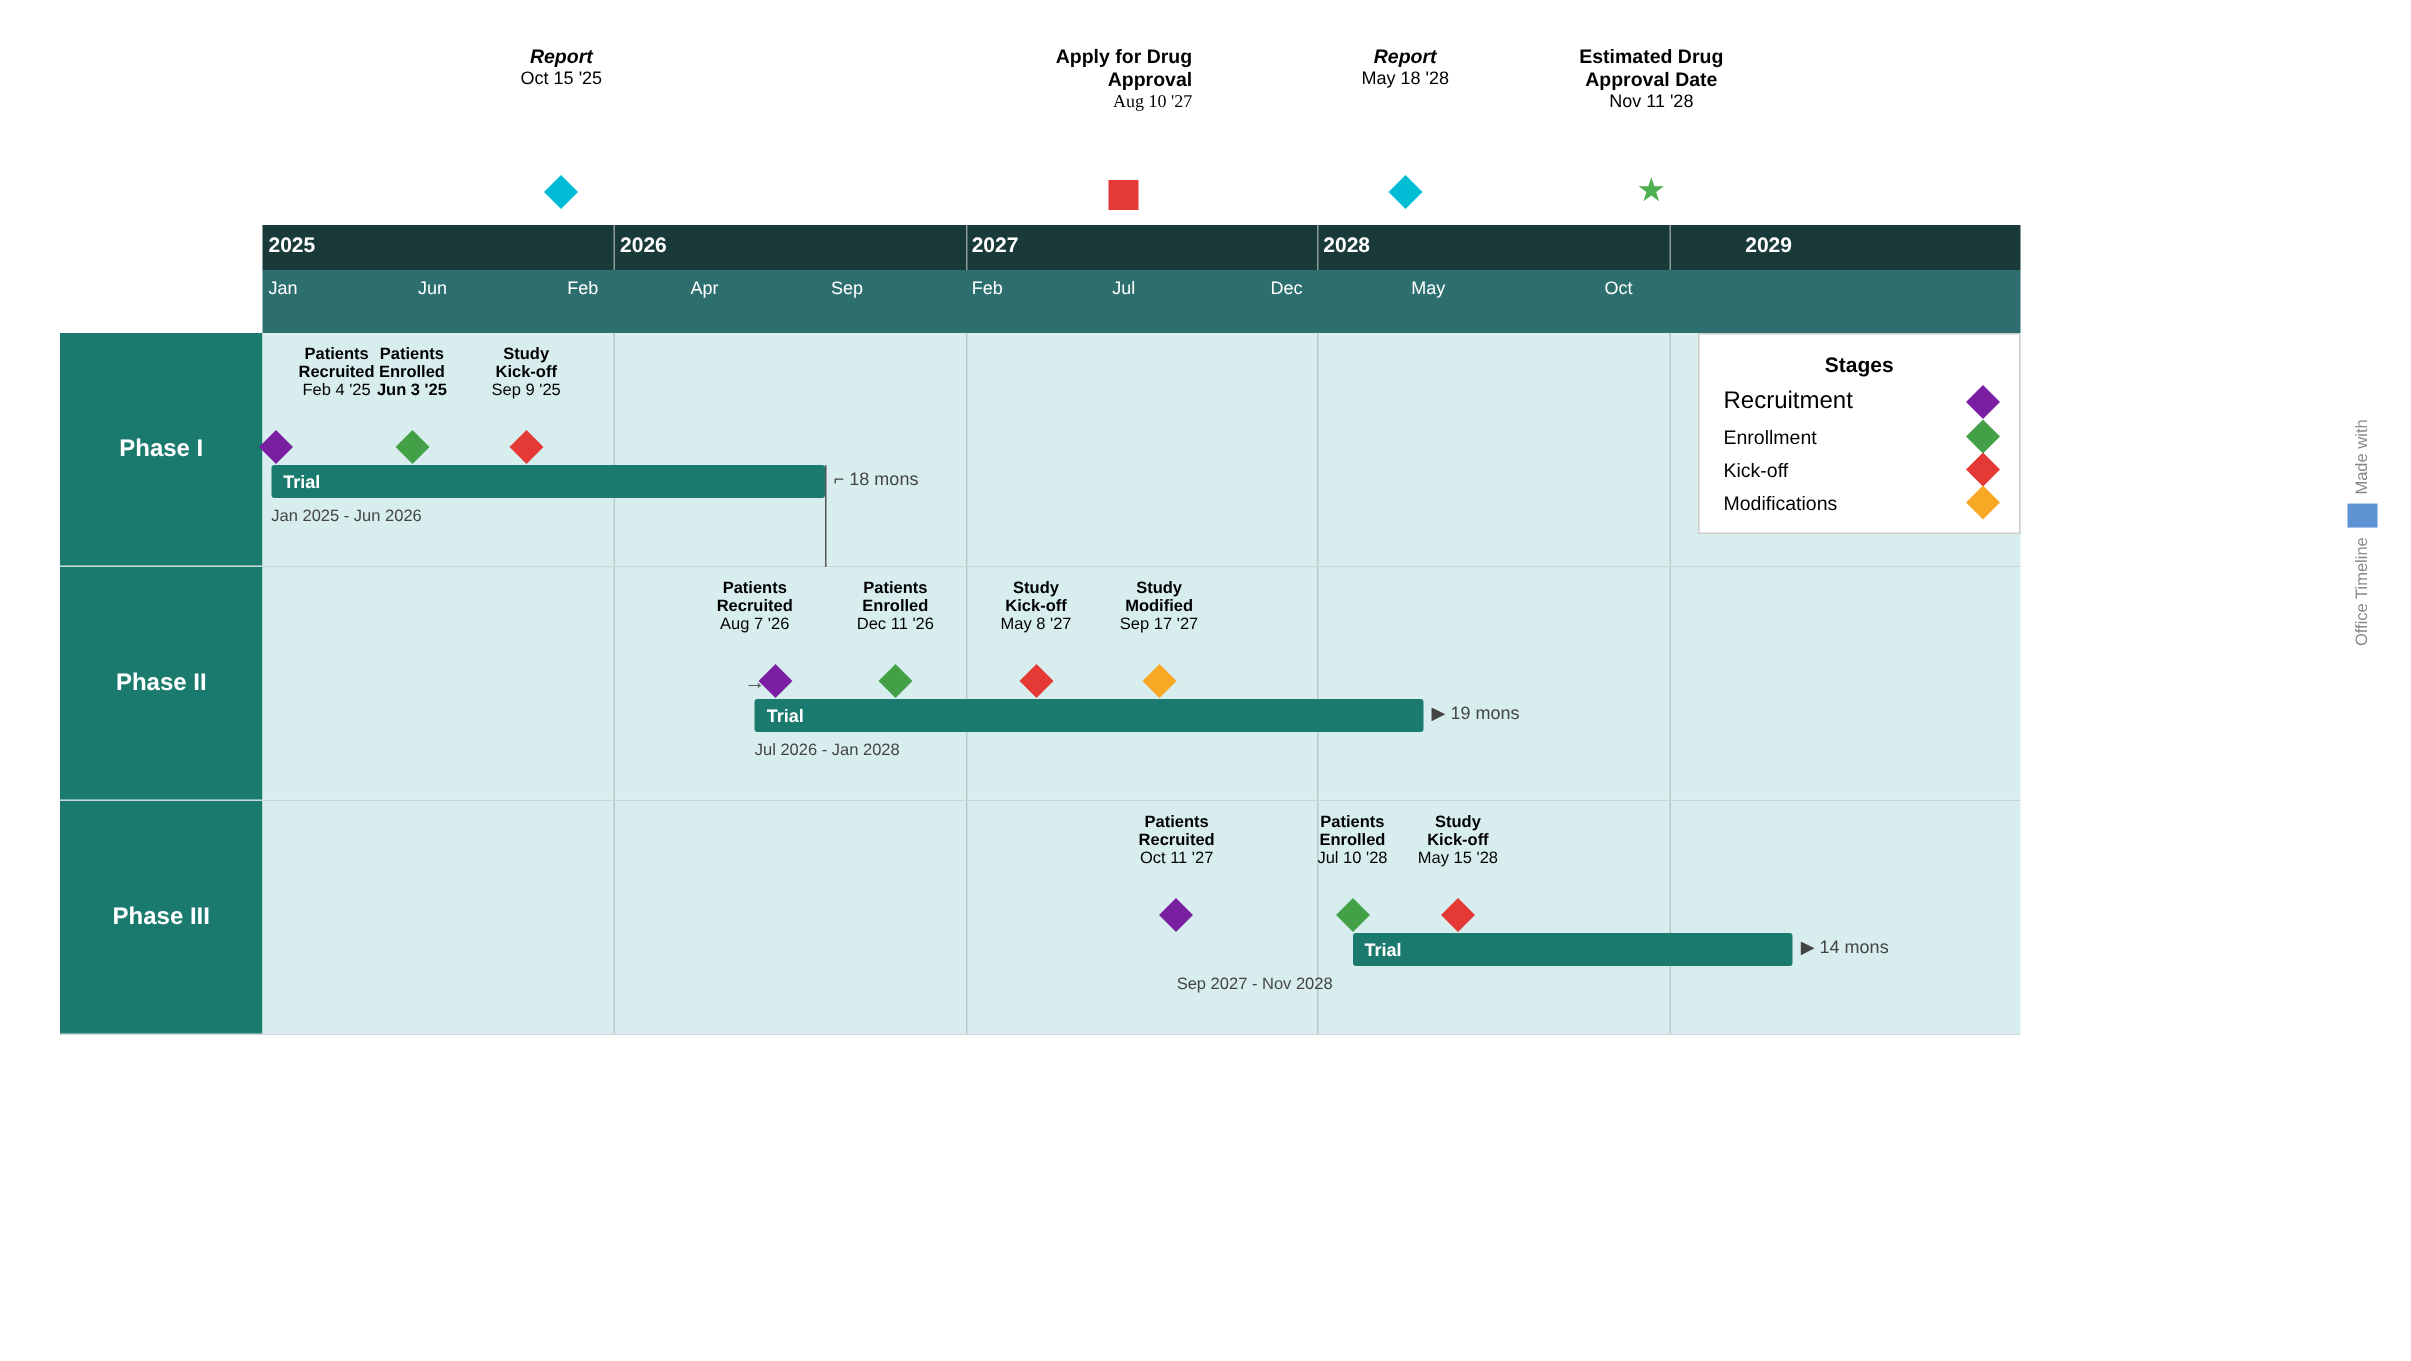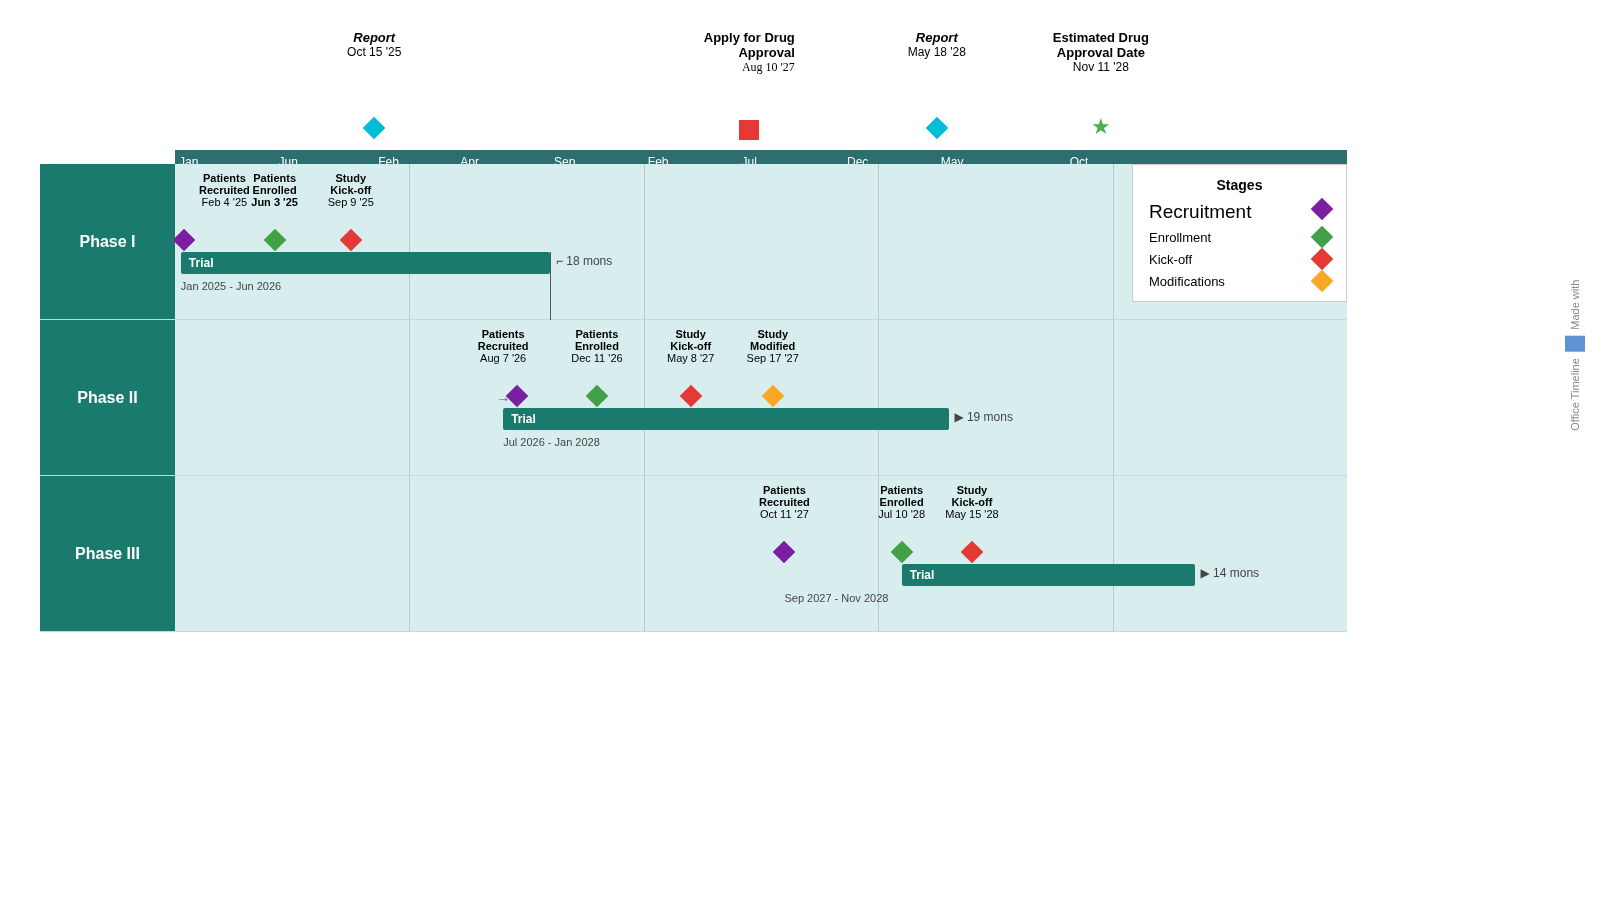--- a/index.html
+++ b/index.html
@@ -59,21 +59,21 @@
       color: #fff;
       font-size: 14px;
       font-weight: 600;
       padding-left: 4px;
       top: 5px;
     }
 
     
     .month-bar {
       background: #2d6e6e;
-      height: 14px;
+      height: 42px;
       display: flex;
       position: relative;
     }
 
     .month-label {
       position: absolute;
       color: #fff;
       font-size: 12px;
       top: 5px;
       padding-left: 4px;
@@ -170,20 +170,32 @@
 
         <div style="position:absolute; left:65%; transform:translateX(-50%);">
           <div style="width:16px;height:16px;background:#00bcd4;transform:rotate(45deg);margin:auto;"></div>
         </div>
 
         <div style="position:absolute; left:79%; transform:translateX(-50%);">
           <div style="font-size:22px; color:#4caf50; line-height:1; margin-top:-4px;">★</div>
         </div>
       </div>
 
+      <div class="year-bar">
+        <span class="year-label" style="left:0%">2025</span>
+        <span class="year-label" style="left:20%">2026</span>
+        <span class="year-label" style="left:40%">2027</span>
+        <span class="year-label" style="left:60%">2028</span>
+        <span class="year-label" style="left:84%">2029</span>
+
+        <div class="sep-line" style="left:20%; background:#fff; opacity:0.5;"></div>
+        <div class="sep-line" style="left:40%; background:#fff; opacity:0.5;"></div>
+        <div class="sep-line" style="left:60%; background:#fff; opacity:0.5;"></div>
+        <div class="sep-line" style="left:80%; background:#fff; opacity:0.5;"></div>
+      </div>
 
       <div class="month-bar">
         <span class="month-label" style="left:0%">Jan</span>
         <span class="month-label" style="left:8.5%">Jun</span>
         <span class="month-label" style="left:17%">Feb</span>
         <span class="month-label" style="left:24%">Apr</span>
         <span class="month-label" style="left:32%">Sep</span>
         <span class="month-label" style="left:40%">Feb</span>
         <span class="month-label" style="left:48%">Jul</span>
         <span class="month-label" style="left:57%">Dec</span>
@@ -237,21 +249,21 @@
             ⌐ 18 mons
           </div>
 
           <div style="position:absolute; left:0.5%; top:116px; font-size:11px; color:#444;">Jan 2025 - Jun 2026</div>
 
           <div style="position:absolute; left:32%; top:88px; width:1px; height:80px; background:#555;"></div>
         </div>
 
         <div style="position:absolute; right:0; top:0; width:215px; background:#fff; border:1px solid #ccc; padding:12px 16px; z-index:10;">
           <div style="font-size:14px; font-weight:700; margin-bottom:8px; text-align:center;">Stages</div>
-          <div style="display:flex; justify-content:space-between; margin-bottom:6px; font-size:19px;">
+          <div style="display:flex; align-items:center; justify-content:space-between; margin-bottom:6px; font-size:16px;">
             <span>Recruitment</span>
             <div style="width:16px;height:16px;background:#7b1fa2;transform:rotate(45deg);"></div>
           </div>
           <div style="display:flex; align-items:center; justify-content:space-between; margin-bottom:6px; font-size:13px;">
             <span>Enrollment</span>
             <div style="width:16px;height:16px;background:#43a047;transform:rotate(45deg);"></div>
           </div>
           <div style="display:flex; align-items:center; justify-content:space-between; margin-bottom:6px; font-size:13px;">
             <span>Kick-off</span>
             <div style="width:16px;height:16px;background:#e53935;transform:rotate(45deg);"></div>

